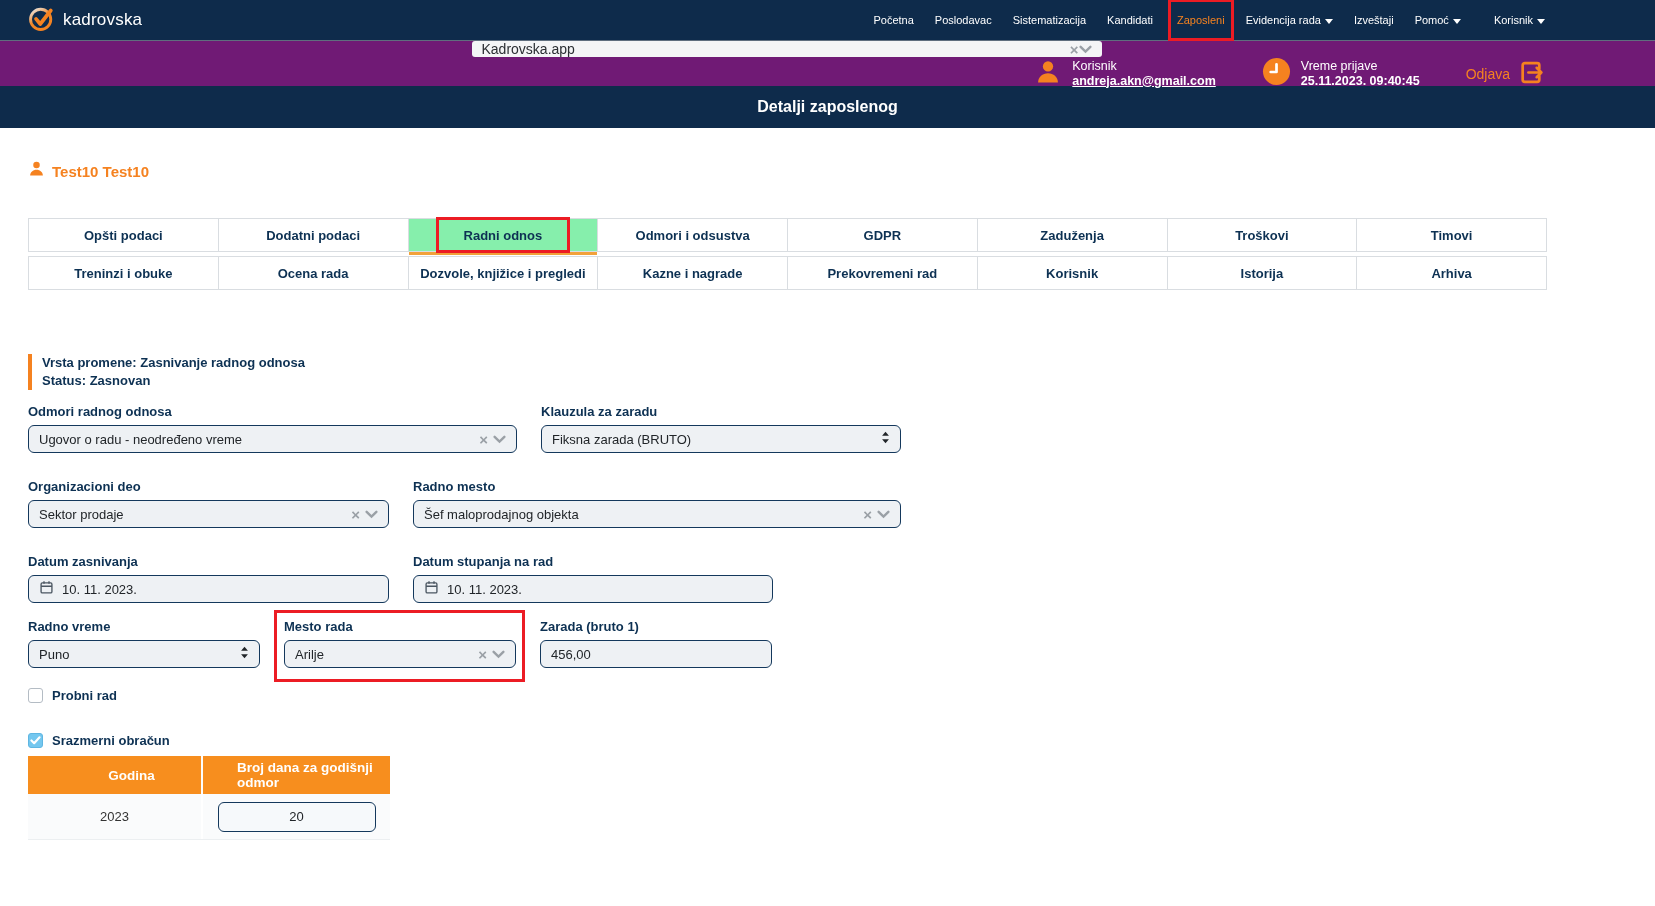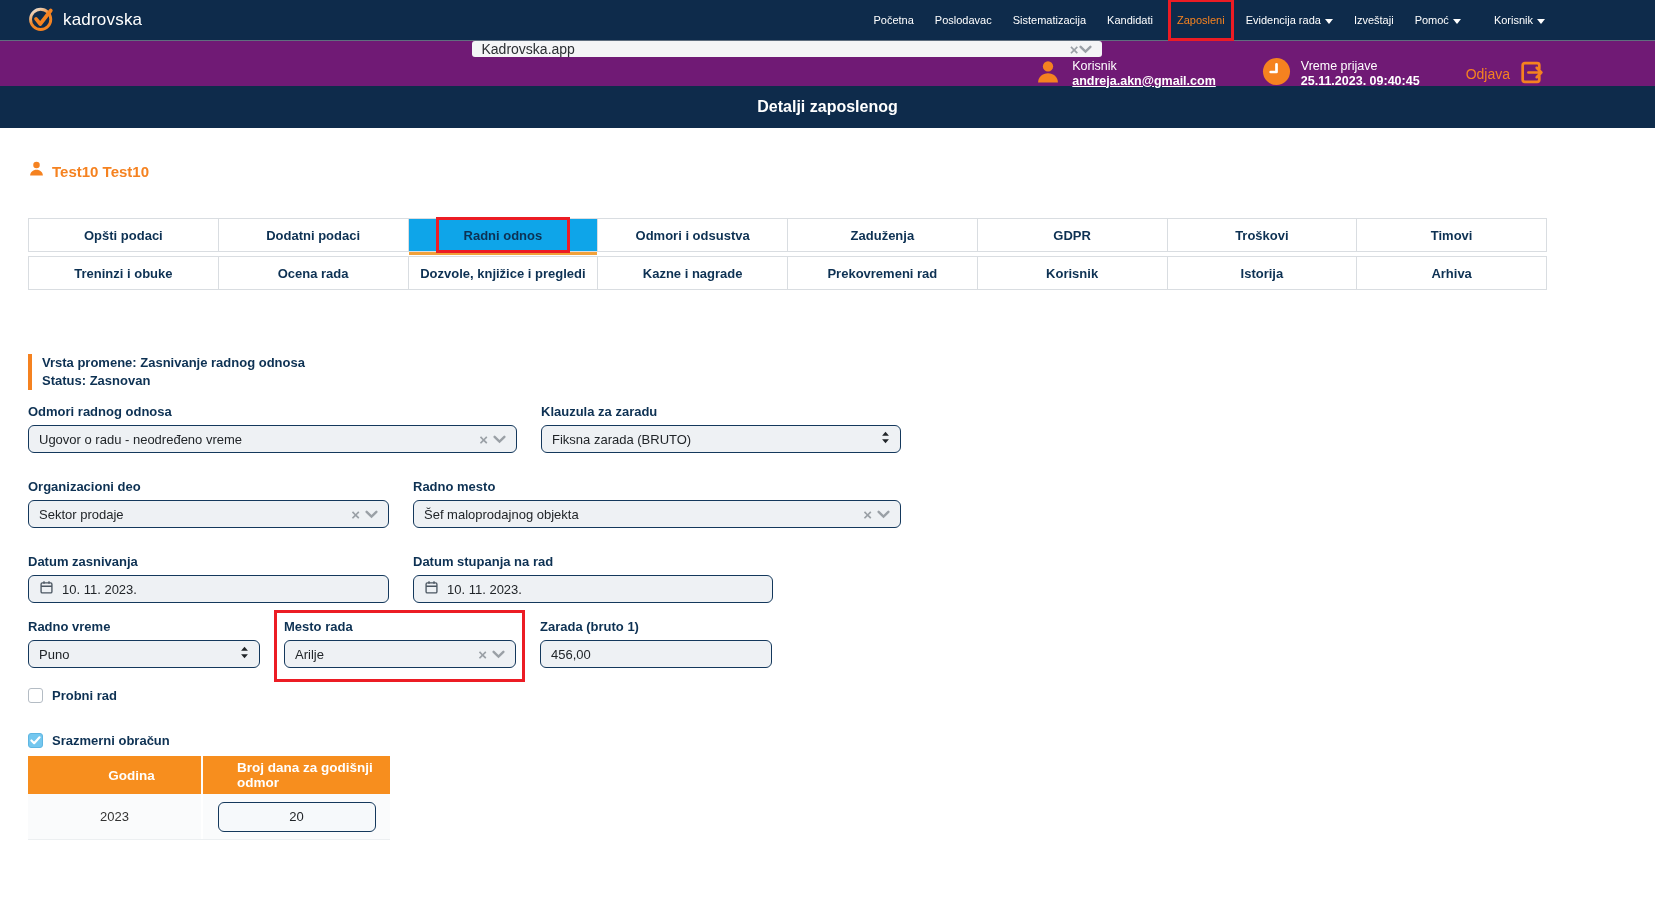--- a/index.html
+++ b/index.html
@@ -39,21 +39,21 @@
   
   .employee { margin:32px 0 0 28px; display:flex; align-items:flex-end; gap:7px;
     color:#f58220; font-weight:bold; font-size:15px; }
 
   
   .tabs { margin:38px 0 0 28px; width:1518px; display:grid;
     grid-template-columns:repeat(8,1fr); row-gap:4px; }
   .tab { height:34px; border:1px solid #d9dde1; background:#fff; display:flex;
     align-items:center; justify-content:center; font-size:13px; font-weight:bold;
     color:#0d3153; cursor:pointer; position:relative; margin-right:-1px; }
-  .tab.active { background:#0ea5e9;justify-content:center; }
+  .tab.active { background:#86efac;justify-content:center; }
   .tab.active .tab-underline { position:absolute; left:0; right:0; bottom:-4px;
     height:3px; background:#f2a13a; }
   .tab.active .tab-annot { position:absolute; left:27px; right:27px; top:-2px; bottom:-2px;
     border:3px solid #ec1c24; pointer-events:none; }
 
   
   .changebox { margin:64px 0 0 28px; border-left:4px solid #f58220; padding:1px 0 1px 10px;
     display:flex; flex-direction:column; gap:2px; }
   .changebox div { font-size:13px; font-weight:bold; color:#0d3153; line-height:16px; }
 
@@ -203,22 +203,22 @@
 
 <div class="tabs">
   <div class="tab">Opšti podaci</div>
   <div class="tab">Dodatni podaci</div>
   <div class="tab active">
     <span>Radni odnos</span>
     <span class="tab-underline"></span>
     <span class="tab-annot"></span>
   </div>
   <div class="tab">Odmori i odsustva</div>
+  <div class="tab">GDPR</div>
   <div class="tab">Zaduženja</div>
-  <div class="tab">GDPR</div>
   <div class="tab">Troškovi</div>
   <div class="tab">Timovi</div>
   <div class="tab">Treninzi i obuke</div>
   <div class="tab">Ocena rada</div>
   <div class="tab">Dozvole, knjižice i pregledi</div>
   <div class="tab">Kazne i nagrade</div>
   <div class="tab">Prekovremeni rad</div>
   <div class="tab">Korisnik</div>
   <div class="tab">Istorija</div>
   <div class="tab">Arhiva</div>

